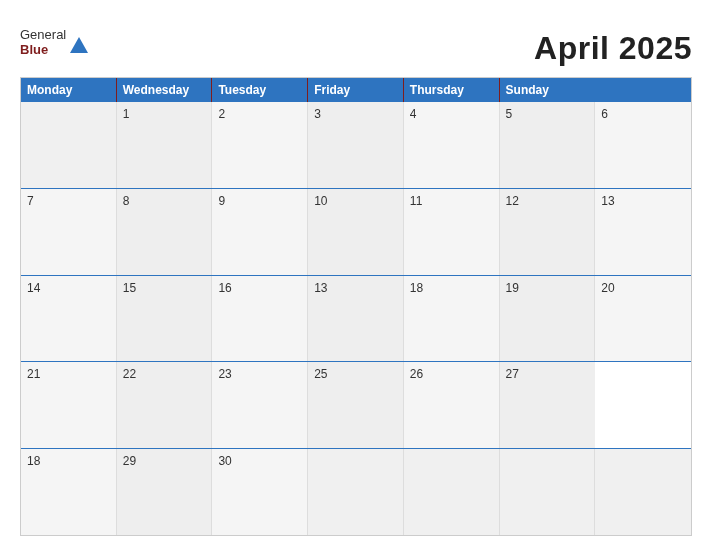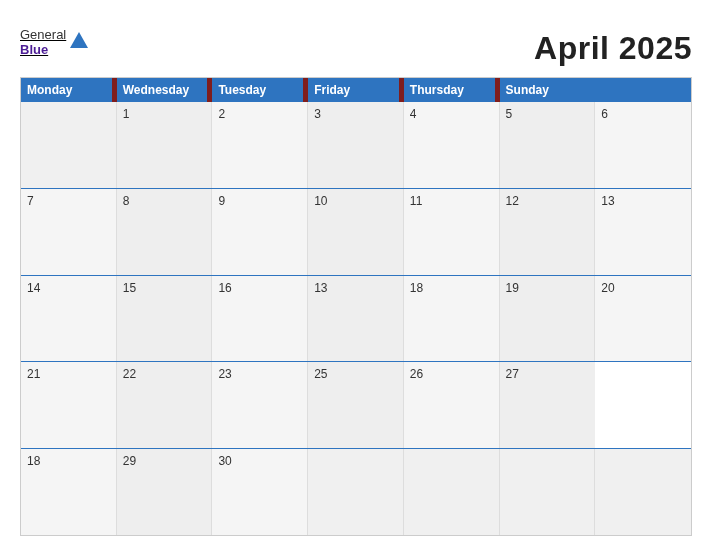--- a/index.html
+++ b/index.html
@@ -18,37 +18,36 @@
       flex-direction: column;
     }
     .header {
       display: flex;
       justify-content: space-between;
       align-items: center;
       margin-bottom: 10px;
     }
     .logo {
       display: flex;
-      align-items: center;
+      align-items: flex-end;
       gap: 0px;
-      text-decoration: underline;
     }
     .logo-text {
       font-size: 13px;
       color: #333;
       line-height: 1.1;
     }
     .logo-text .general {
       display: block;
       font-weight: normal;
       color: #333;
     }
     .logo-text .blue {
       display: block;
-      color: #4c1d95;
+      color: #7f1d1d;
       font-weight: bold;
     }
     .logo-icon {
       width: 22px;
       height: 22px;
       margin-left: 2px;
       margin-top: -4px;
     }
     .month-title {
       font-size: 32px;
@@ -67,21 +66,21 @@
       display: grid;
       grid-template-columns: repeat(7, 1fr);
       background: #2e74c0;
     }
     .cal-header-cell {
       color: #fff;
       font-size: 12px;
       font-weight: bold;
       padding: 5px 6px;
       text-align: left;
-      border-right: 5px solid #7f1d1d;
+      border-right: 1px solid #7f1d1d;
     }
     .cal-header-cell:last-child {
       border-right: none;
     }
     .cal-body {
       flex: 1;
       display: flex;
       flex-direction: column;
     }
     .cal-week {

